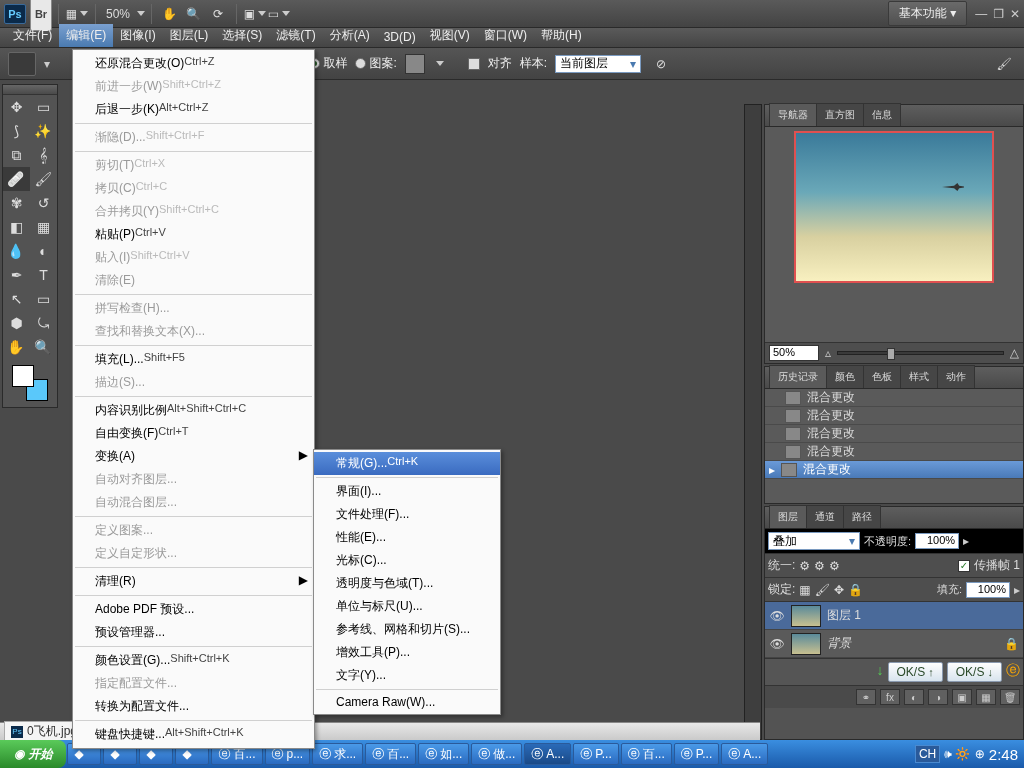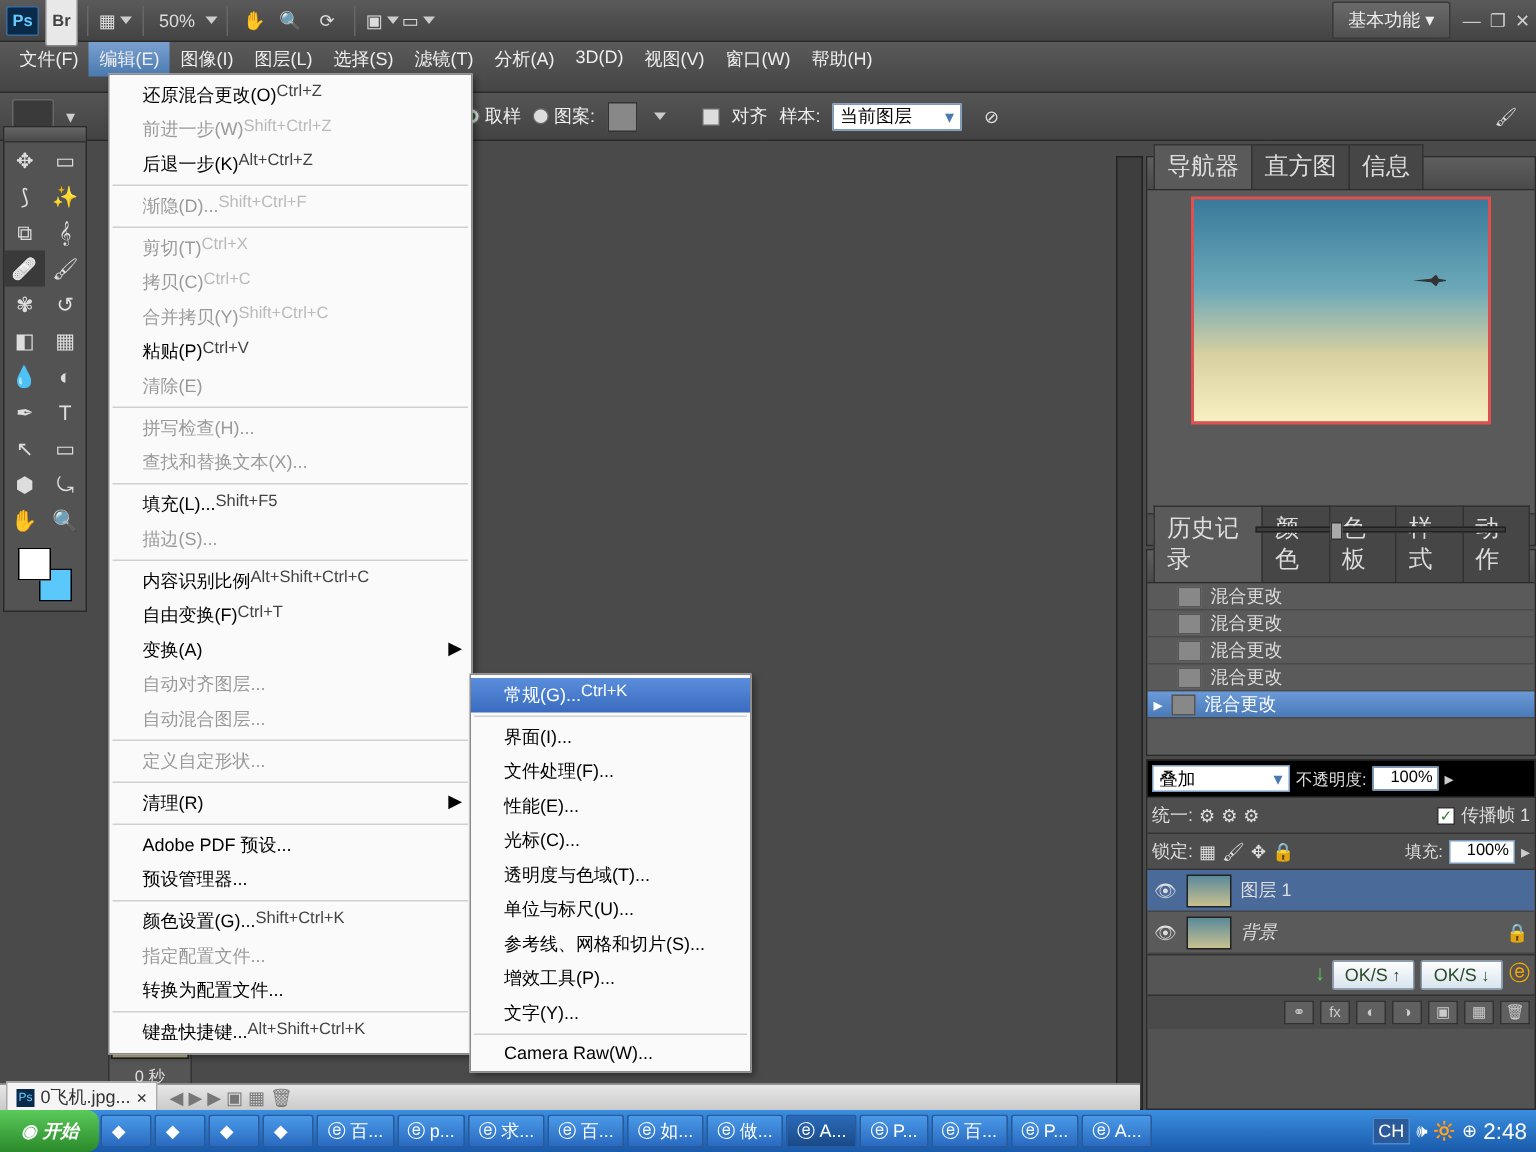--- a/index.html
+++ b/index.html
@@ -6,21 +6,21 @@
 body{width:1024px;height:768px;background:#4a4a4a;overflow:hidden;position:relative}
 .topbar{height:28px;background:linear-gradient(#5a5a5a,#434343);display:flex;align-items:center;padding:0 4px;border-bottom:1px solid #2a2a2a}
 .ps-icon{width:22px;height:20px;background:#0a2a4a;border:1px solid #3a6a9a;color:#6cf;display:flex;align-items:center;justify-content:center;font-weight:bold;font-size:11px;border-radius:2px}
 .br-icon{width:22px;height:35px;background:#e8e8e8;border:1px solid #888;color:#444;display:flex;align-items:center;justify-content:center;font-weight:bold;font-size:11px;border-radius:2px;margin-left:4px}
 .top-sep{width:1px;height:20px;background:#666;margin:0 6px}
 .top-btn{width:24px;height:22px;display:flex;align-items:center;justify-content:center;color:#ddd}
 .zoom-val{color:#ddd;margin:0 4px}
 .spacer{flex:1}
 .workspace-btn{background:linear-gradient(#6a6a6a,#505050);border:1px solid #3a3a3a;color:#eee;padding:3px 10px;border-radius:2px}
 .win-btns{display:flex;gap:6px;margin-left:8px;color:#ccc}
-.menubar{height:34px;background:linear-gradient(#5a5a5a,#454545);display:flex;align-items:flex-start;padding:0 6px;color:#eee;border-bottom:1px solid #2a2a2a}
+.menubar{height:20px;background:linear-gradient(#5a5a5a,#454545);display:flex;align-items:flex-end;padding:0 6px;color:#eee;border-bottom:1px solid #2a2a2a}
 .menu-item{padding:3px 7px}
 .menu-open{background:linear-gradient(#7aa0d0,#4a7ab0)}
 .options-bar{height:32px;background:linear-gradient(#555,#434343);display:flex;align-items:center;padding:0 8px;color:#eee;border-bottom:1px solid #2a2a2a;gap:8px}
 .ob-tool{width:28px;height:24px;background:#3a3a3a;border:1px solid #666;border-radius:2px}
 .ob-swatch{width:20px;height:20px;background:#888;border:1px solid #333}
 .ob-radio{display:flex;align-items:center;gap:3px}
 .ob-radio .dot{width:11px;height:11px;border-radius:50%;background:#ddd;border:1px solid #666;display:flex;align-items:center;justify-content:center}
 .ob-radio .dot.on::after{content:"";width:5px;height:5px;border-radius:50%;background:#2a5a2a}
 .ob-check{width:12px;height:12px;background:#ddd;border:1px solid #666}
 .ob-select{width:86px;height:18px;background:#fff;border:1px solid #7a9ac0;color:#000;padding:0 4px;display:flex;align-items:center;justify-content:space-between}
@@ -40,21 +40,21 @@
 .mi .sc{color:#444;font-size:11px}
 .mi.disabled .sc{color:#bababa}
 .mi.hl{background:linear-gradient(#5a8edb,#3a6bc0);color:#fff}
 .mi.hl .sc{color:#fff}
 .msep{height:1px;background:#d0d0d0;margin:2px 2px}
 .mi .arrow{position:absolute;right:6px}
 .sub-menu{position:absolute;left:313px;top:449px;width:188px;background:#fafafa;border:1px solid #8a8a8a;box-shadow:2px 2px 4px rgba(0,0,0,.35);padding:2px 0;z-index:21}
 .panels-right{position:absolute;right:0;top:104px;width:260px;bottom:28px;display:flex;flex-direction:column;gap:2px}
 .panel{background:#535353;border:1px solid #2a2a2a;display:flex;flex-direction:column}
 .panel-tabs{height:22px;background:linear-gradient(#5e5e5e,#4a4a4a);display:flex;align-items:flex-end;padding:0 4px;gap:0;color:#ddd;border-bottom:1px solid #2a2a2a}
-.ptab{padding:4px 8px;background:#464646;border:1px solid #333;border-bottom:none;margin-right:-1px;font-size:16px}
+.ptab{padding:4px 8px;background:#464646;border:1px solid #333;border-bottom:none;margin-right:-1px;font-size:10px}
 .ptab.active{background:#5a5a5a}
 .panel-body{flex:1;background:#5a5a5a;padding:4px;overflow:hidden}
 .nav-img{width:200px;height:152px;margin:0 auto;border:2px solid #e05050;background:linear-gradient(to bottom,#3a7a9a 0%,#6aa8b8 40%,#d8d0a0 70%,#f8f0c0 100%);position:relative}
 .nav-plane{position:absolute;right:28px;top:50px;width:22px;height:8px;background:#333;clip-path:polygon(0 50%,55% 35%,70% 0,78% 35%,100% 45%,100% 55%,78% 65%,70% 100%,55% 65%)}
 .nav-footer{display:flex;align-items:center;gap:6px;padding:2px 4px;background:#4e4e4e;border-top:1px solid #333}
 .nav-zoom{width:50px;height:16px;background:#fff;border:1px solid #333;color:#000;padding:0 3px;font-size:11px}
 .nav-slider{flex:1;height:4px;background:#3a3a3a;border:1px solid #222;position:relative}
 .nav-thumb{position:absolute;left:30%;top:-4px;width:8px;height:12px;background:#aaa;border:1px solid #333}
 .hist-row{display:flex;align-items:center;gap:6px;padding:2px 4px;height:18px;color:#ddd;border-bottom:1px solid #4a4a4a}
 .hist-row.active{background:linear-gradient(#6a9ad8,#4a7ab8);color:#fff}
@@ -222,20 +222,24 @@
     </div>
     <div class="mi disabled">
       <span>合并拷贝(Y)</span>
       <span class="sc">Shift+Ctrl+C</span>
     </div>
     <div class="mi">
       <span>粘贴(P)</span>
       <span class="sc">Ctrl+V</span>
     </div>
     <div class="mi disabled">
+      <span>贴入(I)</span>
+      <span class="sc">Shift+Ctrl+V</span>
+    </div>
+    <div class="mi disabled">
       <span>清除(E)</span>
       <span></span>
     </div>
     <div class="msep"></div>
     <div class="mi disabled">
       <span>拼写检查(H)...</span>
       <span></span>
     </div>
     <div class="mi disabled">
       <span>查找和替换文本(X)...</span>
@@ -265,20 +269,24 @@
     </div>
     <div class="mi disabled">
       <span>自动对齐图层...</span>
       <span></span>
     </div>
     <div class="mi disabled">
       <span>自动混合图层...</span>
       <span></span>
     </div>
     <div class="msep"></div>
+    <div class="mi disabled">
+      <span>定义图案...</span>
+      <span></span>
+    </div>
     <div class="mi disabled">
       <span>定义自定形状...</span>
       <span></span>
     </div>
     <div class="msep"></div>
     <div class="mi">
       <span>清理(R)</span>
       <span class="arrow">▶</span>
     </div>
     <div class="msep"></div>
@@ -415,20 +423,25 @@
         </div>
         <div class="hist-row active">
           <span style="color:#fff">▸</span>
           <div class="hist-icon"></div>
           <span>混合更改</span>
         </div>
       </div>
   </div>
 
   <div class="panel" style="flex:1">
+    <div class="panel-tabs">
+      <div class="ptab active">图层</div>
+      <div class="ptab">通道</div>
+      <div class="ptab">路径</div>
+    </div>
     <div class="layers-top">
       <div class="layers-select">
           <span>叠加</span>
           <span class="ob-sel-arrow">▾</span>
         </div>
       <span class="layers-lbl">不透明度:</span>
       <div class="layers-pct">100%</div>
       <span style="color:#ccc">▸</span>
     </div>
     <div class="layers-row2">

